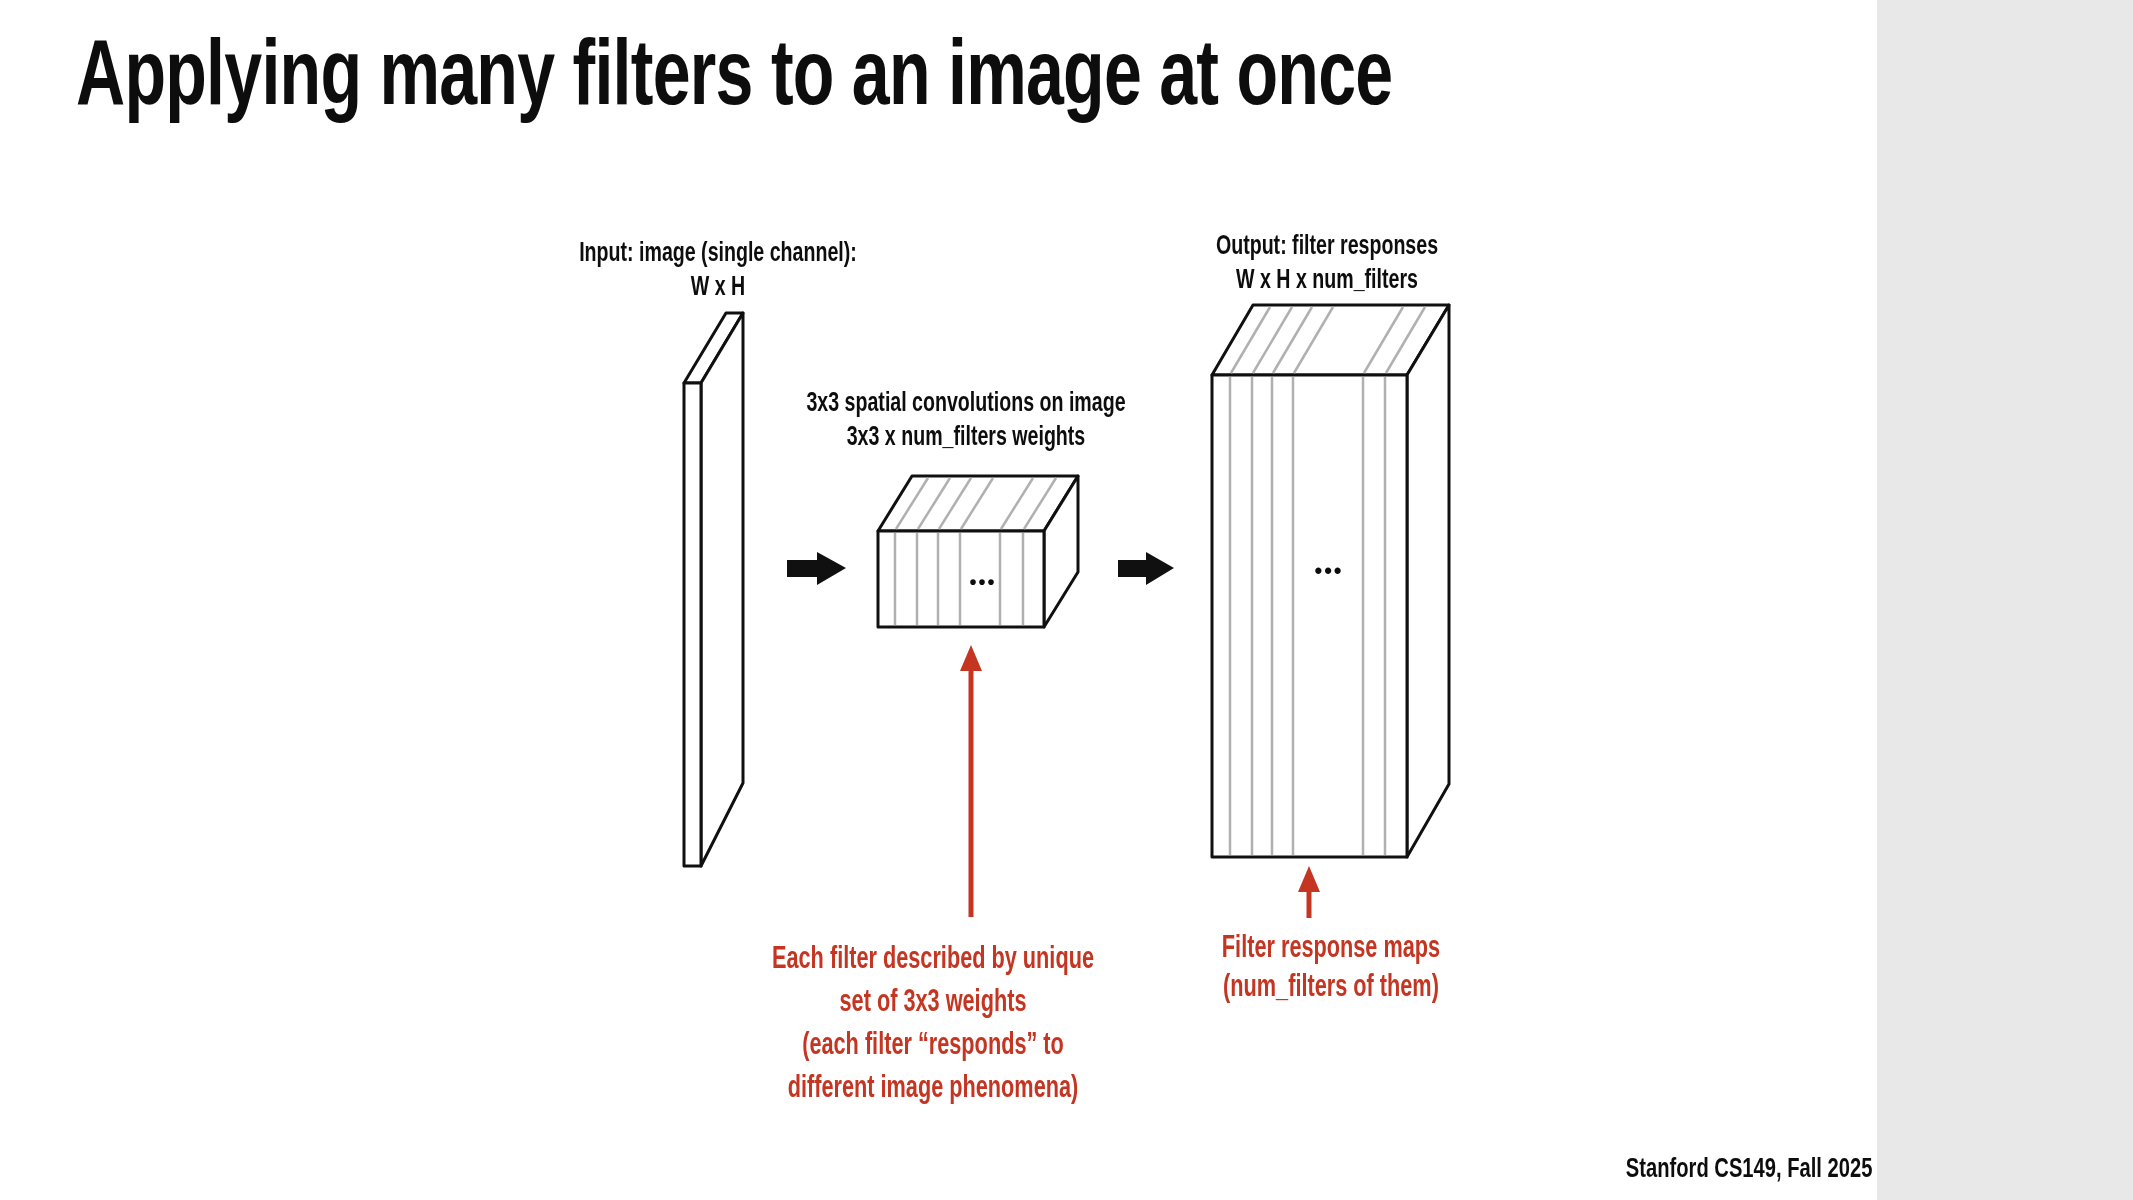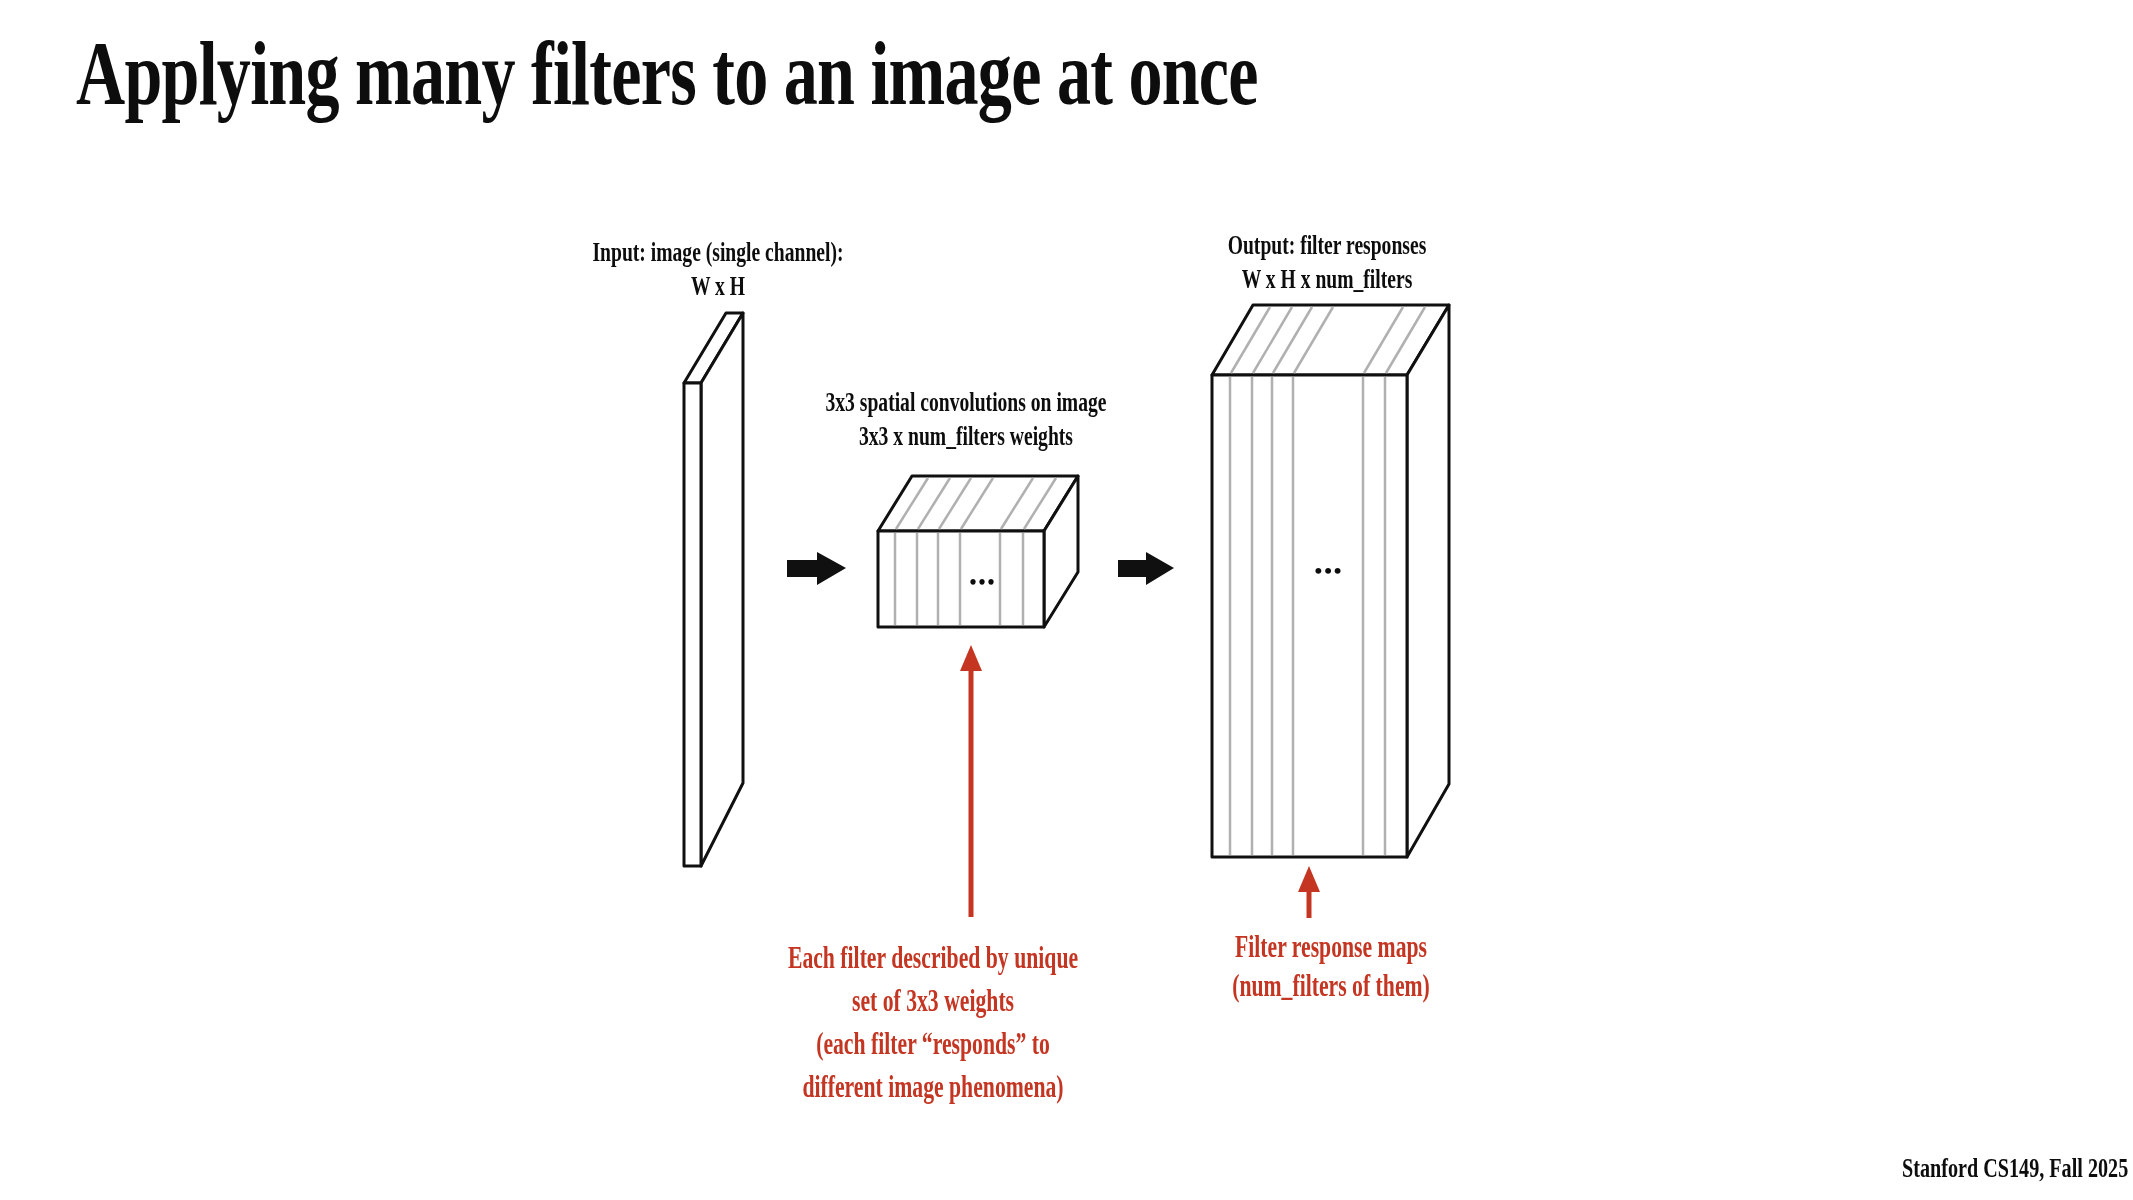--- a/index.html
+++ b/index.html
@@ -1,21 +1,21 @@
 <!DOCTYPE html>
 <html><head>
 <meta charset="utf-8">
 <style>
   html,body{margin:0;padding:0;background:#e8e8e8;}
   .slide{
     position:relative;
-    width:2133px;height:1200px;
+    width:1877px;height:1200px;
     background:#ffffff;
     overflow:hidden;
-    font-family:Liberation Serif, serif;
+    font-family:Liberation Sans, sans-serif;
     color:#111111;
   }
   .abs{position:absolute;}
   svg.diagram{position:absolute;left:0;top:0;}
 
   .title{
     left:76px;top:20px;
     font-size:92px;
     font-weight:bold;
     letter-spacing:-1px;

